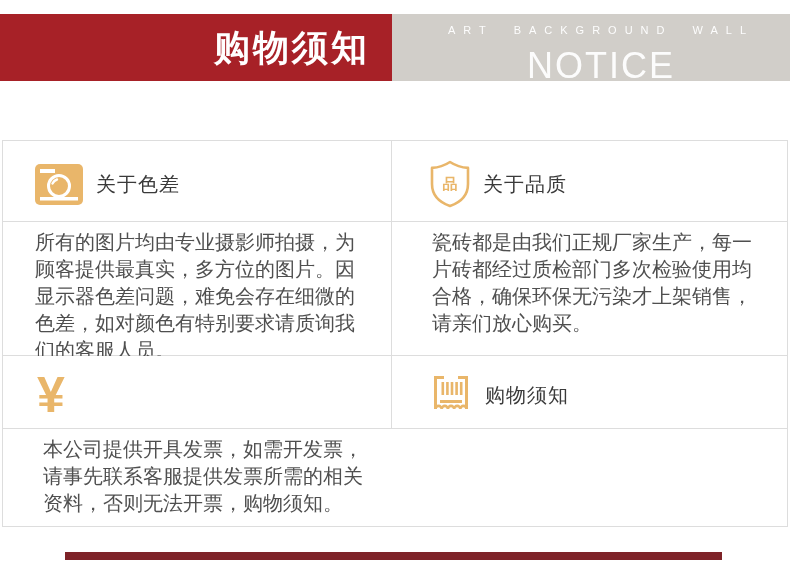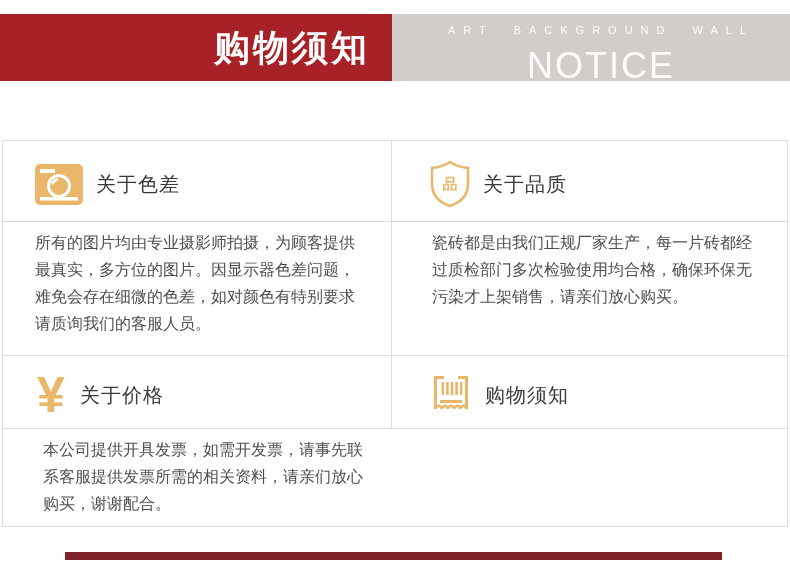--- a/index.html
+++ b/index.html
@@ -23,21 +23,21 @@
   .content{position:absolute;top:112px;left:2px;width:784px;
            border:1px solid var(--divider-gray,#ddd);
            display:grid;grid-template-columns:389px 1fr;
            grid-template-rows:81px 134px 73px 97px;margin-top:28px;}
   .cell{box-sizing:border-box;background:#fff;}
   .c-left{border-right:1px solid var(--divider-gray,#ddd);}
   .rb{border-bottom:1px solid var(--divider-gray,#ddd);}
   .title-cell{display:flex;align-items:center;padding-left:32px;padding-top:6px;}
   .title-cell.right{padding-left:38px;}
   .ttl{font-size:20px;color:var(--title-text,#3a3a3a);margin-left:13px;letter-spacing:1px;}
-  .body-cell{padding:7px 27px 16px 32px;font-size:16px;line-height:27px;
+  .body-cell{padding:7px 27px 16px 32px;font-size:20px;line-height:27px;
              color:var(--body-text,#4f4f4f);}
   .body-cell.right{padding-left:40px;padding-right:26px;}
   .icon{display:inline-flex;flex:0 0 auto;}
   .shield-wrap{position:relative;width:40px;height:48px;}
   .shield-glyph{position:absolute;left:0;right:0;top:15px;text-align:center;
                 font-size:15px;font-weight:700;color:var(--accent-gold,#E9B66A);}
   .yen{font-size:50px;line-height:42px;font-weight:700;color:var(--accent-gold,#E9B66A);
        width:32px;text-align:center;}
 
   
@@ -83,39 +83,38 @@
         <span class="shield-glyph">品</span>
       </span>
       <span class="ttl">关于品质</span>
     </div>
 
     <div class="cell body-cell c-left rb">所有的图片均由专业摄影师拍摄，为顾客提供最真实，多方位的图片。因显示器色差问题，难免会存在细微的色差，如对颜色有特别要求请质询我们的客服人员。</div>
     <div class="cell body-cell right rb">瓷砖都是由我们正规厂家生产，每一片砖都经过质检部门多次检验使用均合格，确保环保无污染才上架销售，请亲们放心购买。</div>
 
     <div class="cell title-cell c-left rb">
       <span class="yen">¥</span>
-      <span class="ttl">关于价格</span>
     </div>
 
     <div class="cell title-cell right rb">
       <span class="icon">
         <svg width="42" height="42" viewBox="0 0 42 42" fill="none">
           <path d="M14 3.5 H5.5 V35" stroke="#E9B66A" stroke-width="3"></path>
           <path d="M28 3.5 H36.5 V35" stroke="#E9B66A" stroke-width="3"></path>
           <rect x="11.5" y="8" width="2.6" height="13" fill="#E9B66A"></rect>
           <rect x="16.1" y="8" width="2.6" height="13" fill="#E9B66A"></rect>
           <rect x="20.7" y="8" width="2.6" height="13" fill="#E9B66A"></rect>
           <rect x="25.3" y="8" width="2.6" height="13" fill="#E9B66A"></rect>
           <rect x="29.9" y="8" width="2.6" height="13" fill="#E9B66A"></rect>
           <line x1="10" y1="27.5" x2="32" y2="27.5" stroke="#E9B66A" stroke-width="3"></line>
           <path d="M5.5 35 a3.1 3.1 0 0 1 6.2 0 a3.1 3.1 0 0 1 6.2 0 a3.1 3.1 0 0 1 6.2 0 a3.1 3.1 0 0 1 6.2 0 a3.1 3.1 0 0 1 6.2 0" stroke="#E9B66A" stroke-width="2.6"></path>
         </svg>
       </span>
       <span class="ttl">购物须知</span>
     </div>
 
-    <div class="cell body-cell right">本公司提供开具发票，如需开发票，请事先联系客服提供发票所需的相关资料，请亲们放心购买，谢谢配合。</div>
+    <div class="cell body-cell right">本公司提供开具发票，如需开发票，请事先联系客服提供发票所需的相关资料，否则无法开票，购物须知。</div>
 
   </div>
 
   <div class="bottom-bar"></div>
 
 </div>
 
 </body></html>

